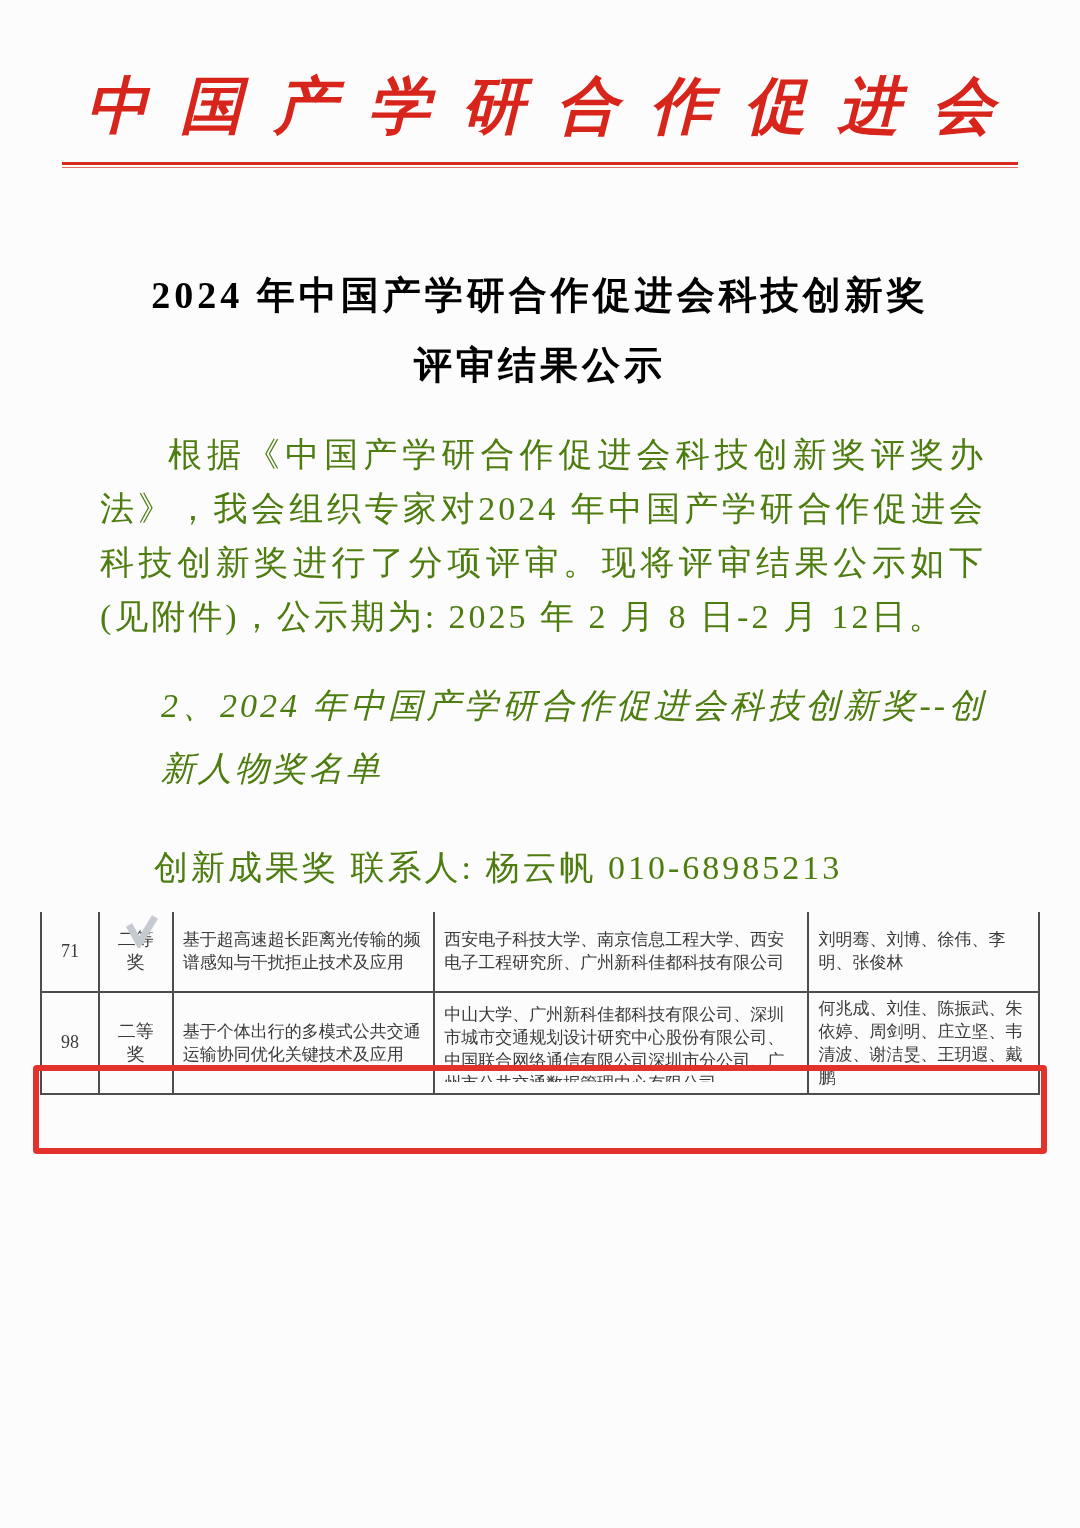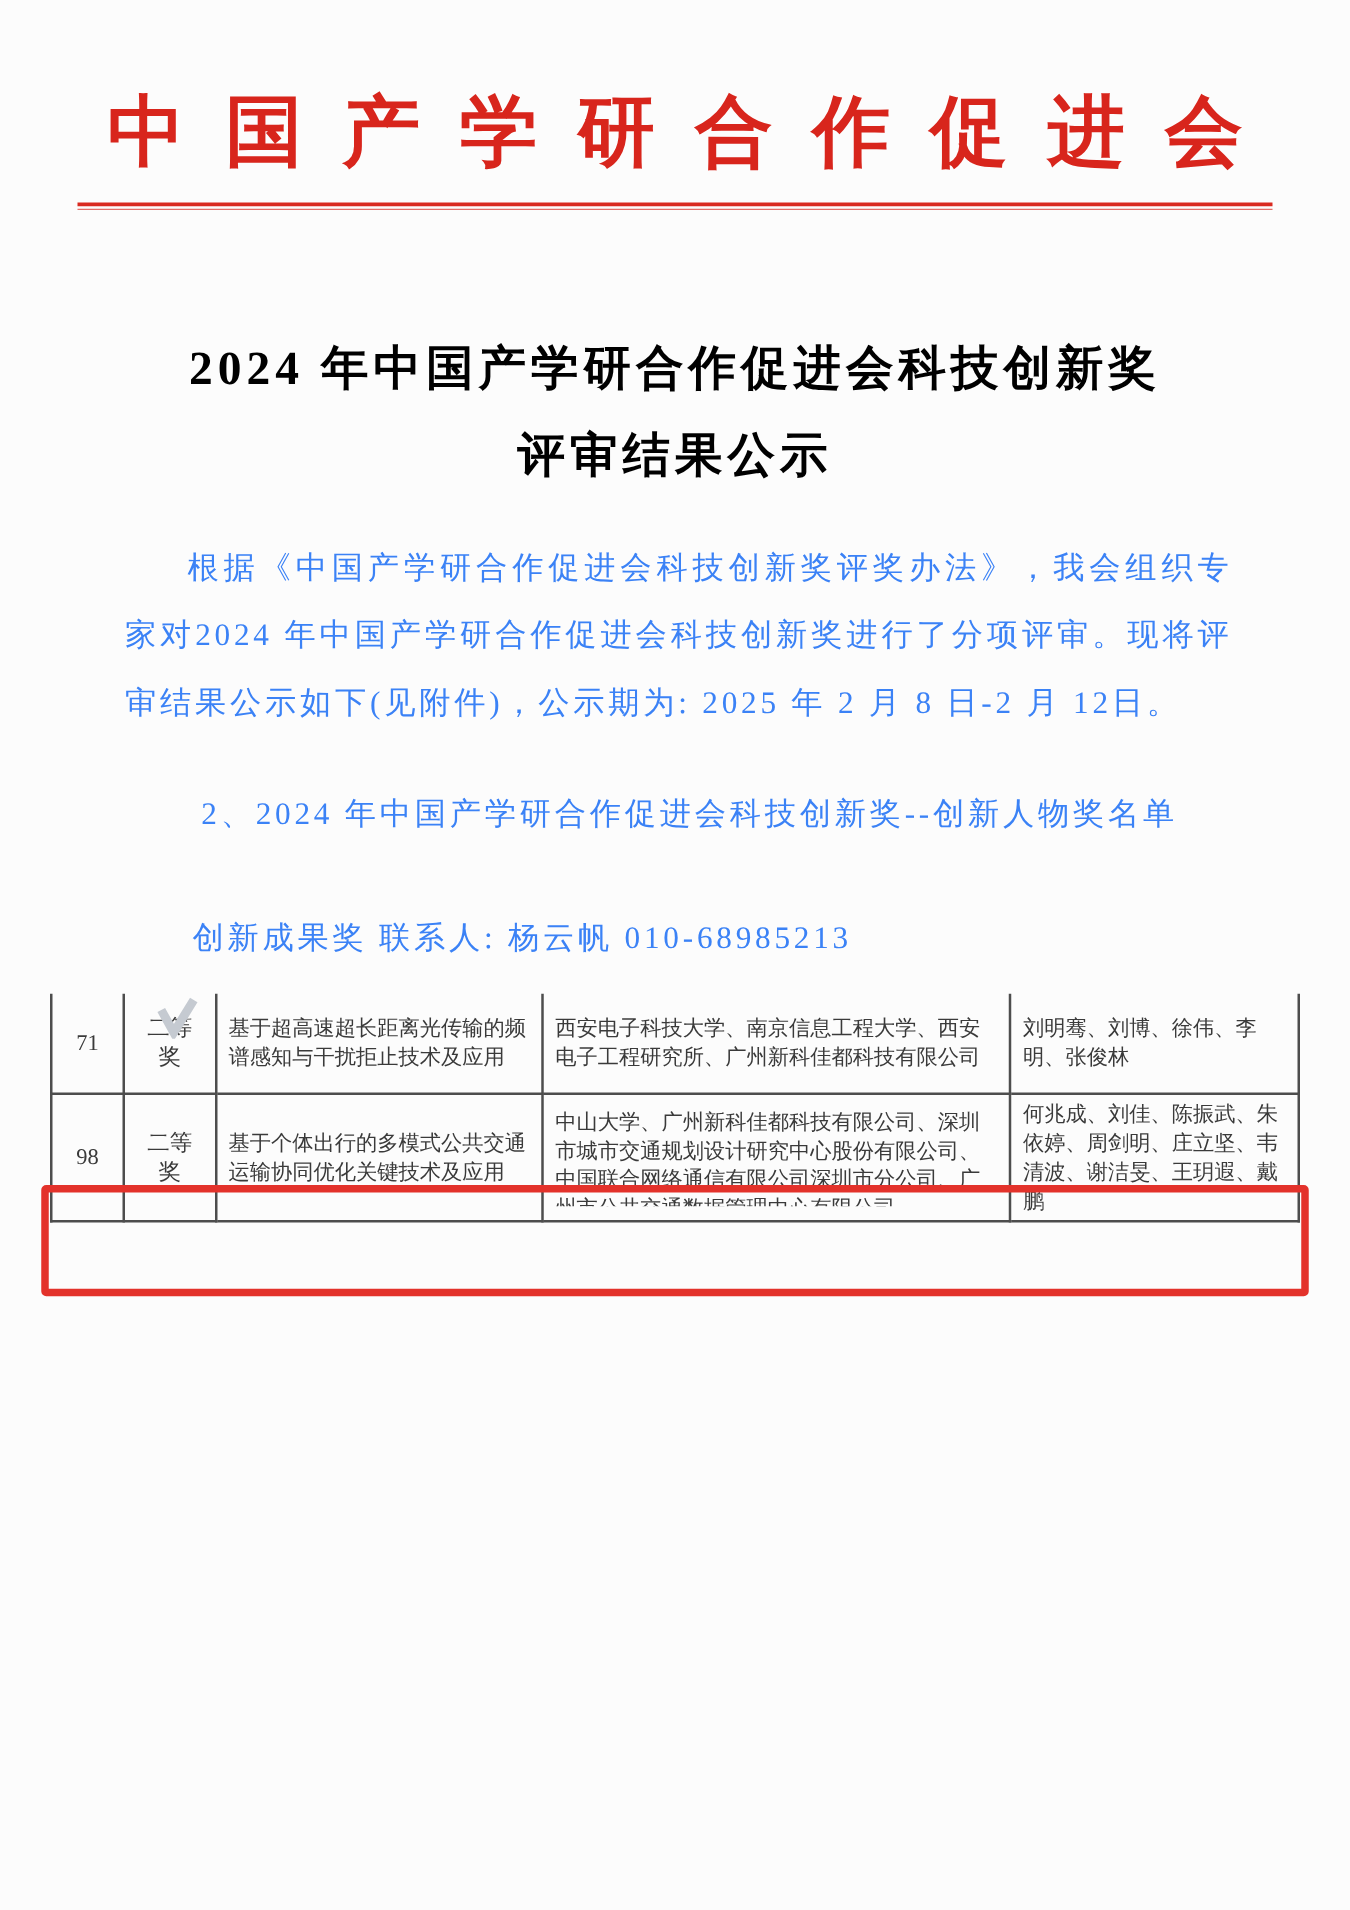--- a/index.html
+++ b/index.html
@@ -16,51 +16,52 @@
   
   .letterhead {
     padding-top:64px;
     text-align:center;
     font-size:62px;
     font-weight:700;
     letter-spacing:32px;
     text-indent:32px;
     color:#d8251c;
     line-height:1.38;
+    font-style:italic;
   }
   .red-rule {
     margin:12px 62px 0 62px;
     height:6px;
     border-top:3px solid #d92a20;
     border-bottom:1px solid rgba(217,42,32,.68);
   }
   
   .doc-title {
     margin-top:92px;
     text-align:center;
     font-size:38px;
     font-weight:700;
     letter-spacing:4px;
     line-height:70px;
     color:#000000;
   }
   
   .body-text {
     margin:28px 94px 0 100px;
-    font-size:25px;
+    font-size:34px;
     letter-spacing:3px;
     line-height:54px;
     text-align:justify;
     text-align-last:left;
-    color:#3b82f6;
+    color:#4d7c0f;
   }
   .body-text p { text-indent:2em; margin:0; }
   .attachment { margin-top:30px; line-height:63px; }
   .att-row { display:block; }
-  .att-row-2 { padding-left:61px; }
+  .att-row-2 { padding-left:61px;font-style:italic; }
   .contacts { margin-top:38px; padding-left:54px; line-height:60px; }
   
   .table-section { position:relative; margin:14px 40px 0 40px; }
   table.awards {
     width:1000px;
     border-collapse:collapse;
     table-layout:fixed;
     font-size:17px;
     line-height:23px;
     color:#3a3a3a;

